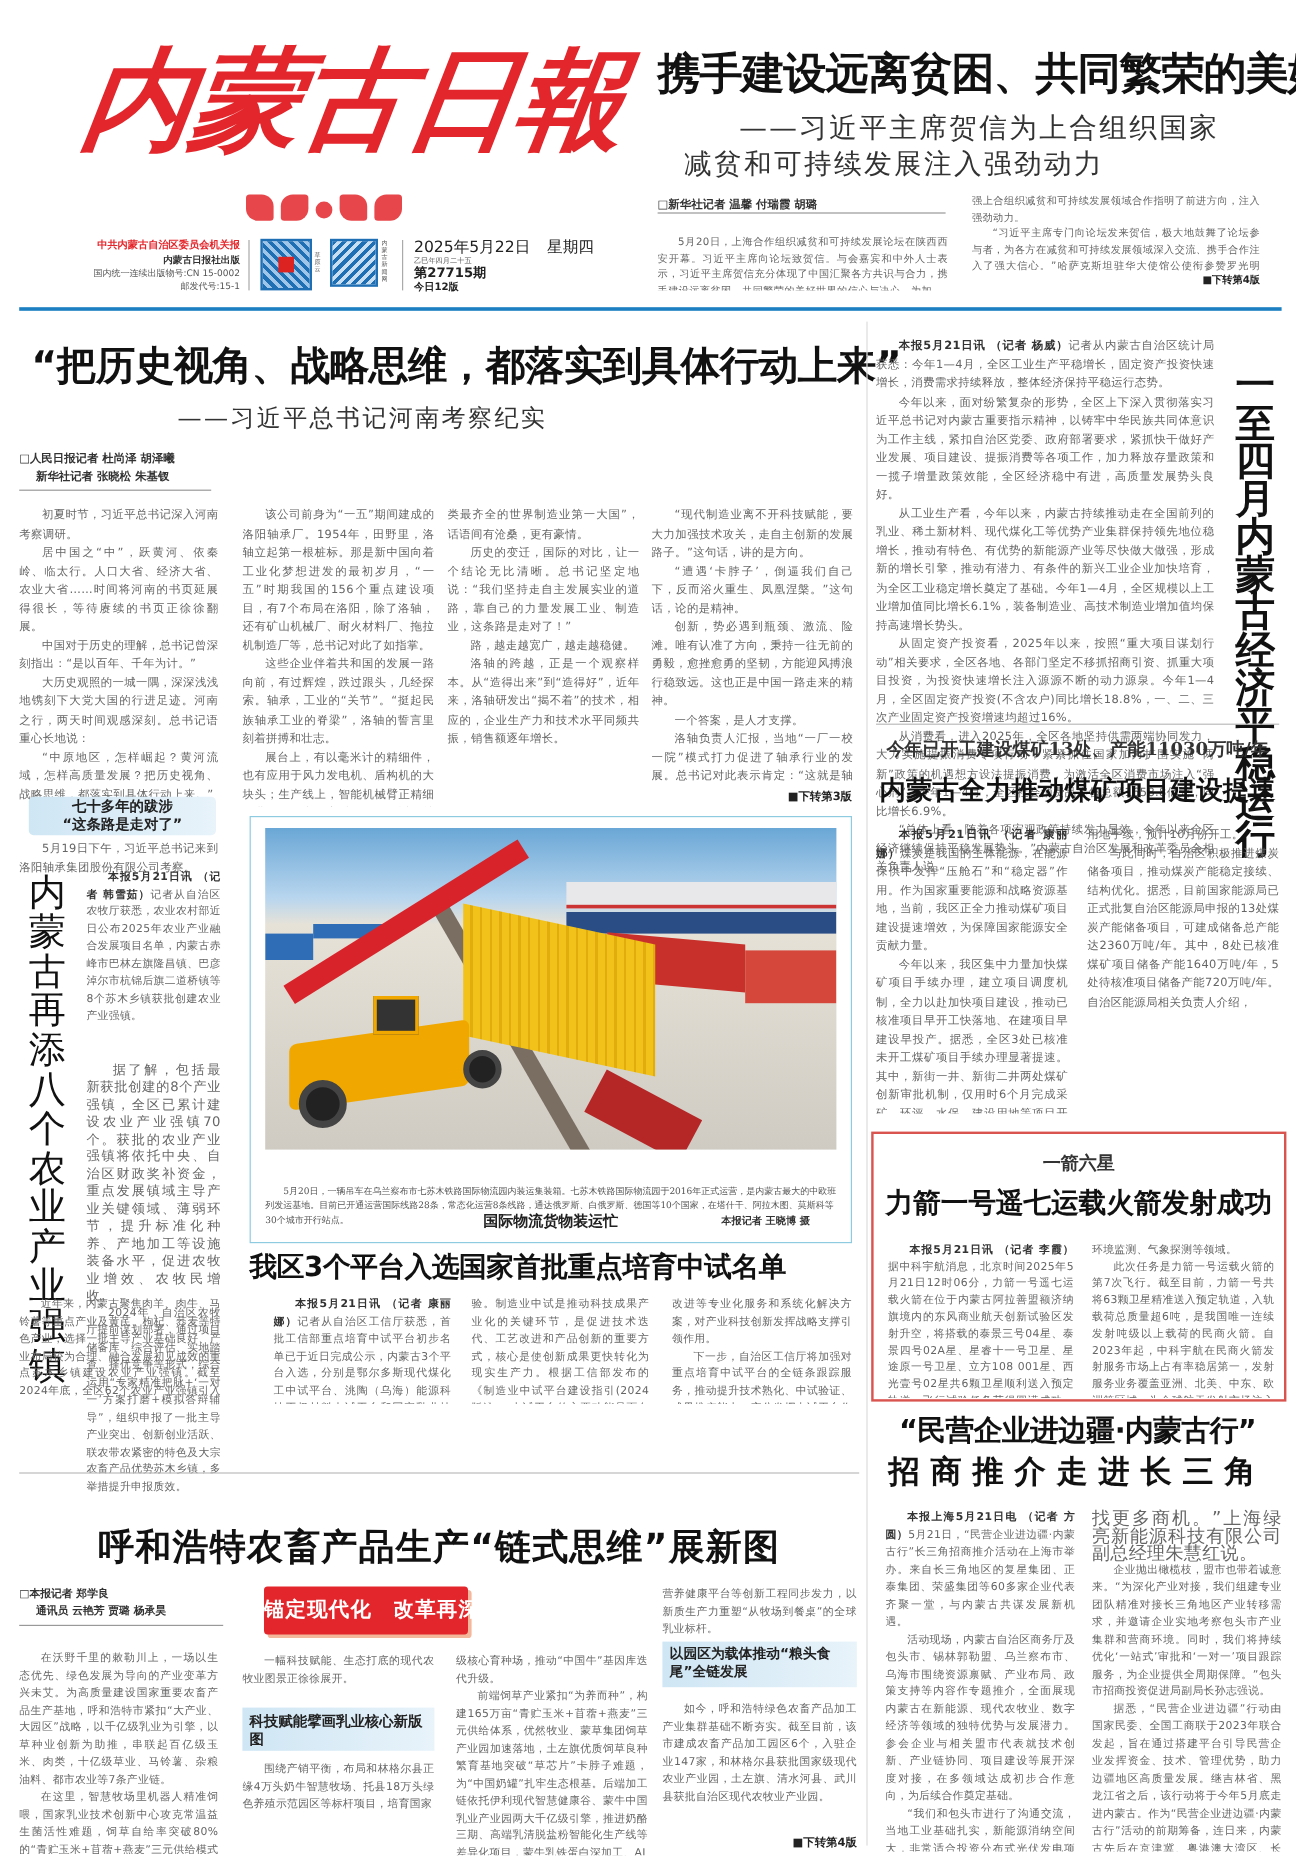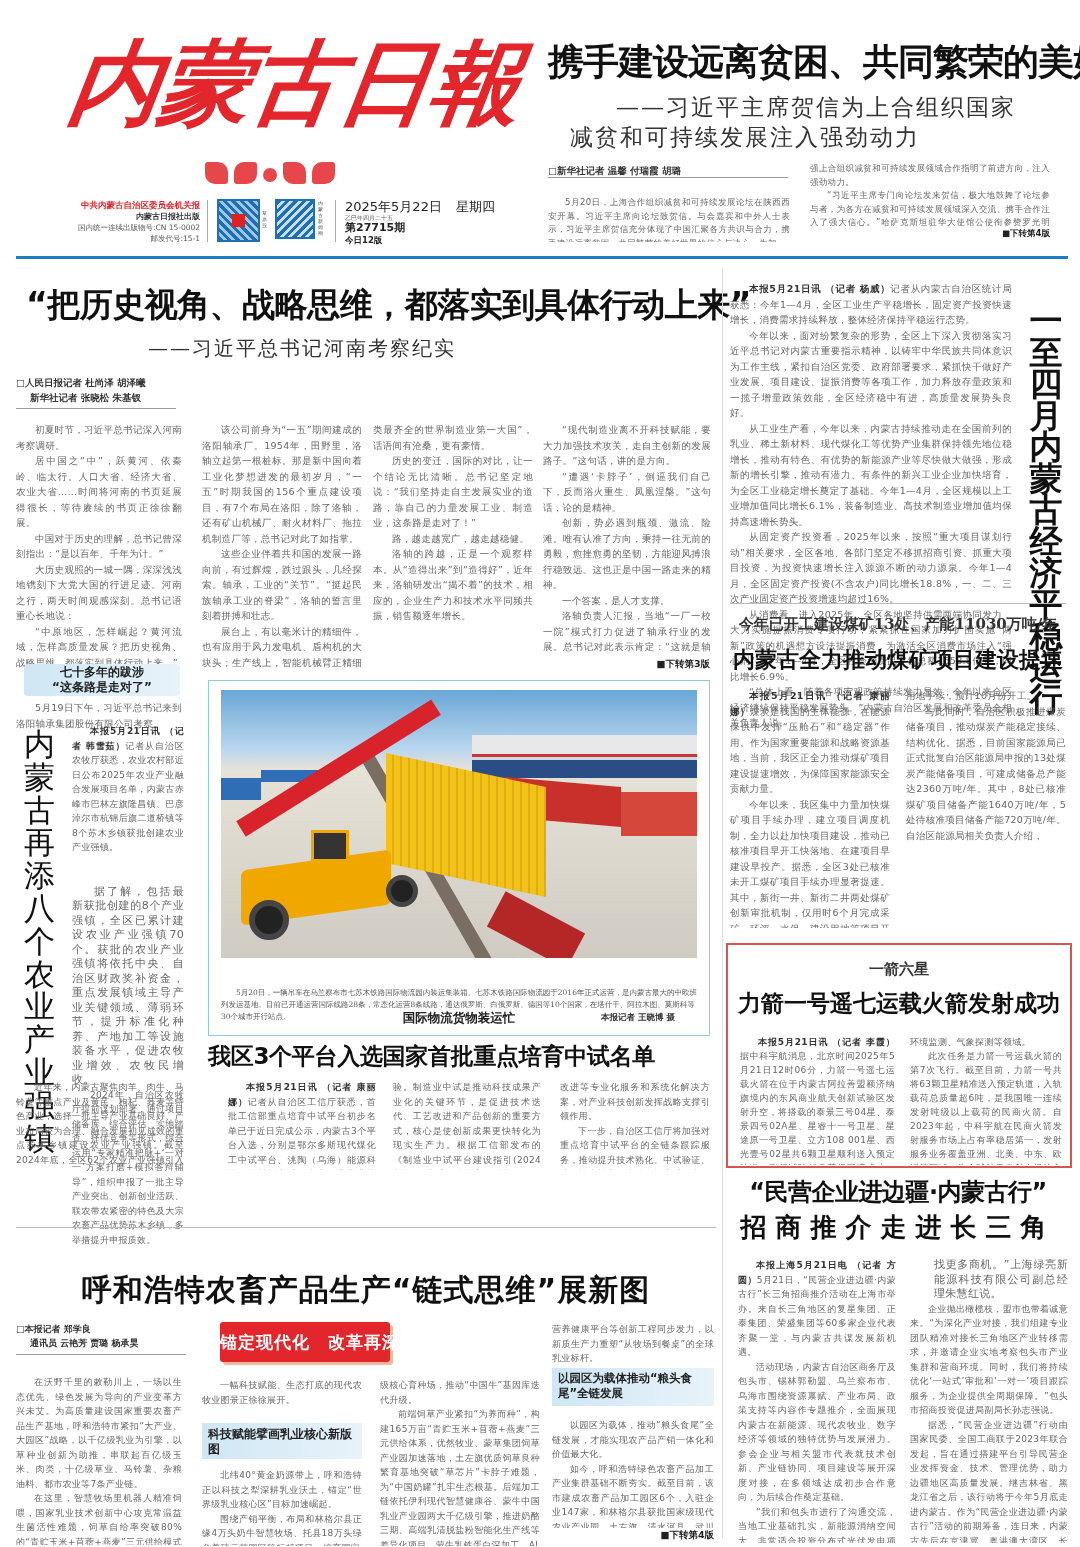--- a/index.html
+++ b/index.html
@@ -210,21 +210,21 @@
 
 <div class="abs" style="left:730px;top:1176px;width:340px;height:370px;">
   <div class="abs" style="left:0;top:0;width:336px;text-align:center;font-size:24px;line-height:32px;font-weight:bold;color:#111;white-space:nowrap;letter-spacing:-0.5px;">“民营企业进边疆·内蒙古行”</div>
   <div class="abs" style="left:0;top:34px;width:336px;text-align:center;font-size:26px;line-height:34px;font-weight:bold;color:#111;white-space:nowrap;letter-spacing:9px;">招商推介走进长三角</div>
   <div class="abs" style="left:8px;top:82px;width:158px;height:285px;overflow:hidden;">
     <p class="body-text" style="font-size:9px;line-height:14.5px;"><span class="lead">本报上海5月21日电 （记者 方圆）</span><span>5月21日，“民营企业进边疆·内蒙古行”长三角招商推介活动在上海市举办。来自长三角地区的复星集团、正泰集团、荣盛集团等60多家企业代表齐聚一堂，与内蒙古共谋发展新机遇。</span></p>
     <p class="body-text" style="font-size:9px;line-height:14.5px;">活动现场，内蒙古自治区商务厅及包头市、锡林郭勒盟、乌兰察布市、乌海市围绕资源禀赋、产业布局、政策支持等内容作专题推介，全面展现内蒙古在新能源、现代农牧业、数字经济等领域的独特优势与发展潜力。参会企业与相关盟市代表就技术创新、产业链协同、项目建设等展开深度对接，在多领域达成初步合作意向，为后续合作奠定基础。</p>
     <p class="body-text" style="font-size:9px;line-height:14.5px;">“我们和包头市进行了沟通交流，当地工业基础扎实，新能源消纳空间大，非常适合投资分布式光伏发电项目。绿亮集团在农业和文旅领域也有布局，这次活动让我们对内蒙古相关资源优势有了更深入的了解，未来我们将在内蒙古寻</p>
   </div>
   <div class="abs" style="left:180px;top:82px;width:158px;height:285px;overflow:hidden;">
-    <p class="body-text" style="font-size:11px;line-height:14.5px;text-indent:0;margin-left:24px;">找更多商机。”上海绿亮新能源科技有限公司副总经理朱慧红说。</p>
+    <p class="body-text" style="font-size:15px;line-height:14.5px;text-indent:0;">找更多商机。”上海绿亮新能源科技有限公司副总经理朱慧红说。</p>
     <p class="body-text" style="font-size:9px;line-height:14.5px;">企业抛出橄榄枝，盟市也带着诚意来。“为深化产业对接，我们组建专业团队精准对接长三角地区产业转移需求，并邀请企业实地考察包头市产业集群和营商环境。同时，我们将持续优化‘一站式’审批和‘一对一’项目跟踪服务，为企业提供全周期保障。”包头市招商投资促进局副局长孙志强说。</p>
     <p class="body-text" style="font-size:9px;line-height:14.5px;">据悉，“民营企业进边疆”行动由国家民委、全国工商联于2023年联合发起，旨在通过搭建平台引导民营企业发挥资金、技术、管理优势，助力边疆地区高质量发展。继吉林省、黑龙江省之后，该行动将于今年5月底走进内蒙古。作为“民营企业进边疆·内蒙古行”活动的前期筹备，连日来，内蒙古先后在京津冀、粤港澳大湾区、长三角地区举办三场靶向招商活动，累计吸引130余家民营企业参与，通过“订单式对接”精准匹配盟市与企业需求，推动双方在产业、人才、技术方面的深度交流。</p>
   </div>
 </div>
 
 <div class="abs rule" style="left:16px;top:1227px;width:700px;background:#bbb;"></div>
 <div class="abs" style="left:16px;top:1230px;width:700px;height:317px;">
   <div class="abs" style="left:0;top:40px;width:700px;text-align:center;font-size:30px;line-height:40px;font-weight:bold;color:#111;white-space:nowrap;letter-spacing:1px;">呼和浩特农畜产品生产“链式思维”展新图</div>
 
   <div class="abs byline" style="left:0;top:92px;font-size:9px;">□本报记者 郑学良</div>
@@ -239,35 +239,33 @@
     <p class="body-text" style="font-size:9px;line-height:14.5px;">在这里，智慧牧场里机器人精准饲喂，国家乳业技术创新中心攻克常温益生菌活性难题，饲草自给率突破80%的“青贮玉米+苜蓿+燕麦”三元供给模式扎根田野……</p>
   </div>
 
   <div class="abs" style="left:186px;top:148px;width:160px;">
     <p class="body-text" style="font-size:9px;line-height:14.5px;">一幅科技赋能、生态打底的现代农牧业图景正徐徐展开。</p>
   </div>
   <div class="abs sub-box" style="left:186px;top:193px;width:160px;height:36px;text-align:left;padding:4px 6px;font-size:12px;line-height:15px;">
     <span>科技赋能擘画乳业核心新版图</span>
   </div>
   <div class="abs" style="left:186px;top:238px;width:160px;height:78px;overflow:hidden;">
-    <p class="body-text" style="font-size:9px;line-height:14.5px;">北纬40°黄金奶源带上，呼和浩特正以科技之犁深耕乳业沃土，锚定“世界级乳业核心区”目标加速崛起。</p>
     <p class="body-text" style="font-size:9px;line-height:14.5px;">围绕产销平衡，布局和林格尔县正缘4万头奶牛智慧牧场、托县18万头绿色养殖示范园区等标杆项目，培育国家</p>
   </div>
 
   <div class="abs" style="left:364px;top:148px;width:160px;height:168px;overflow:hidden;">
     <p class="body-text" style="font-size:9px;line-height:14.5px;text-indent:0;">级核心育种场，推动“中国牛”基因库迭代升级。</p>
     <p class="body-text" style="font-size:9px;line-height:14.5px;">前端饲草产业紧扣“为养而种”，构建165万亩“青贮玉米+苜蓿+燕麦”三元供给体系，优然牧业、蒙草集团饲草产业园加速落地，土左旗优质饲草良种繁育基地突破“草芯片”卡脖子难题，为“中国奶罐”扎牢生态根基。后端加工链依托伊利现代智慧健康谷、蒙牛中国乳业产业园两大千亿级引擎，推进奶酪三期、高端乳清脱盐粉智能化生产线等差异化项目，蒙牛乳铁蛋白深加工、AI</p>
   </div>
 
   <div class="abs" style="left:536px;top:92px;width:162px;">
     <p class="body-text" style="font-size:9px;line-height:14.5px;text-indent:0;">营养健康平台等创新工程同步发力，以新质生产力重塑“从牧场到餐桌”的全球乳业标杆。</p>
   </div>
   <div class="abs sub-box" style="left:536px;top:138px;width:162px;height:38px;text-align:left;padding:3px 6px;font-size:11.5px;line-height:15px;">
     <span>以园区为载体推动“粮头食尾”全链发展</span>
   </div>
   <div class="abs" style="left:536px;top:188px;width:162px;height:110px;overflow:hidden;">
-    <p class="body-text" style="font-size:9px;line-height:14.5px;">以园区为载体，推动“粮头食尾”全链发展，才能实现农产品产销一体化和价值最大化。</p>
     <p class="body-text" style="font-size:9px;line-height:14.5px;">如今，呼和浩特绿色农畜产品加工产业集群基础不断夯实。截至目前，该市建成农畜产品加工园区6个，入驻企业147家，和林格尔县获批国家级现代农业产业园，土左旗、清水河县、武川县获批自治区现代农牧业产业园。</p>
   </div>
   <div class="abs next" style="left:610px;top:299px;width:88px;">■下转第4版</div>
 </div>
 
 <div class="abs" style="left:722px;top:268px;width:1px;height:1270px;background:#ddd;"></div>
 
 </body></html>

